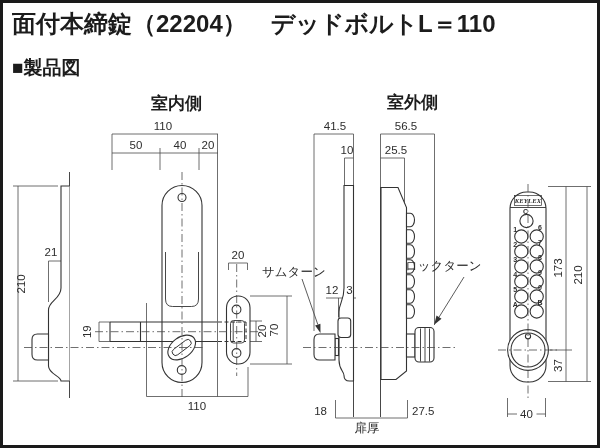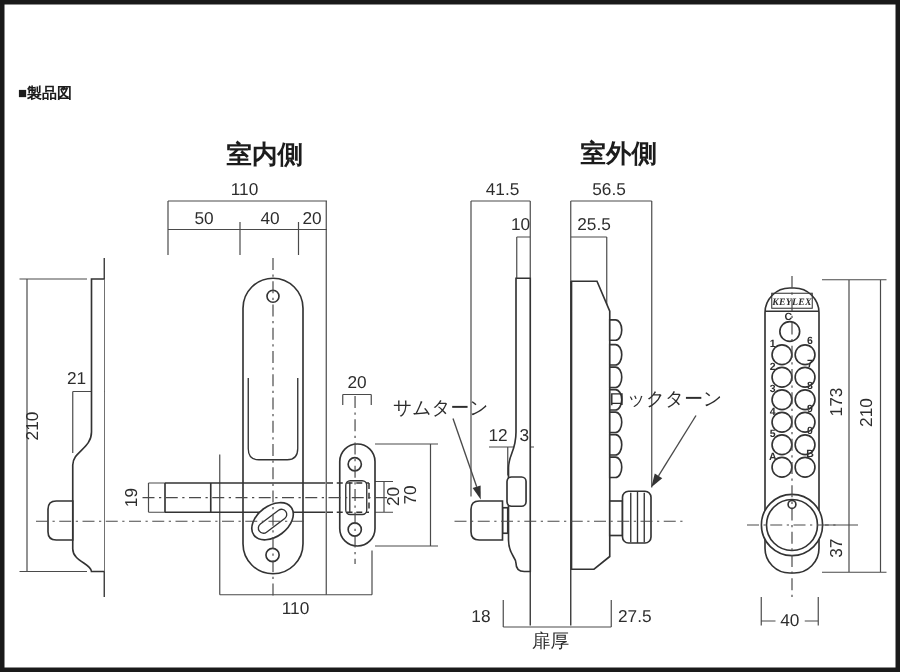--- a/index.html
+++ b/index.html
@@ -6,21 +6,21 @@
   .frame{
     position:relative;width:594px;height:442px;background:#ffffff;
     border:3px solid #1a1a1a;overflow:hidden;
     font-family:"Liberation Sans","DejaVu Sans",sans-serif;
   }
   .title{
     position:absolute;left:9px;top:5px;font-size:24px;font-weight:bold;
     color:#1c1c1c;letter-spacing:0px;white-space:nowrap;
   }
   .section{
-    position:absolute;left:9px;top:52px;font-size:10px;font-weight:bold;color:#1c1c1c;
+    position:absolute;left:9px;top:52px;font-size:19px;font-weight:bold;color:#1c1c1c;
   }
   svg{position:absolute;left:0;top:0;}
   .ol{fill:none;stroke:#333333;stroke-width:1.1;}
   .ol9{fill:none;stroke:#333333;stroke-width:0.9;}
   .fw{fill:#ffffff;stroke:#333333;stroke-width:1.1;}
   .dl{fill:none;stroke:#4a4a4a;stroke-width:0.8;}
   .cl{fill:none;stroke:#4a4a4a;stroke-width:0.8;stroke-dasharray:8 3 1.5 3;}
   .hd{fill:none;stroke:#333333;stroke-width:1;stroke-dasharray:4 2.5;}
   .ah{fill:#333333;stroke:none;}
   text{fill:#2d2d2d;}
@@ -28,20 +28,21 @@
   .jt{font:12.5px "Liberation Sans","DejaVu Sans",sans-serif;text-anchor:start;}
   .jtc{font:12.5px "Liberation Sans","DejaVu Sans",sans-serif;text-anchor:middle;}
   .vt{font:bold 17px "Liberation Sans","DejaVu Sans",sans-serif;text-anchor:middle;fill:#1c1c1c;}
   .kb{font:bold 7px "Liberation Sans",sans-serif;text-anchor:middle;}
   .lg{font:italic bold 6.5px "Liberation Serif",serif;text-anchor:middle;letter-spacing:.2px;}
 </style>
 </head>
 <body>
 
 <div class="frame">
+  <div class="title">面付本締錠（22204）　デッドボルトL＝110</div>
   <div class="section">■製品図</div>
 
   <svg width="594" height="442" viewBox="3 3 594 442">
 
     <g>
 
       <path class="dl" d="M13,186 H58 M13,381 H58 M18,186 V381"></path>
       <path class="dl" d="M48.5,261 H70 M48.5,261 V302"></path>
 
       <path class="dl" d="M112,134 H218 M112,153 H218 M112,134 V170 M160,148 V170 M199,148 V170 M217.5,134 V396.5"></path>

